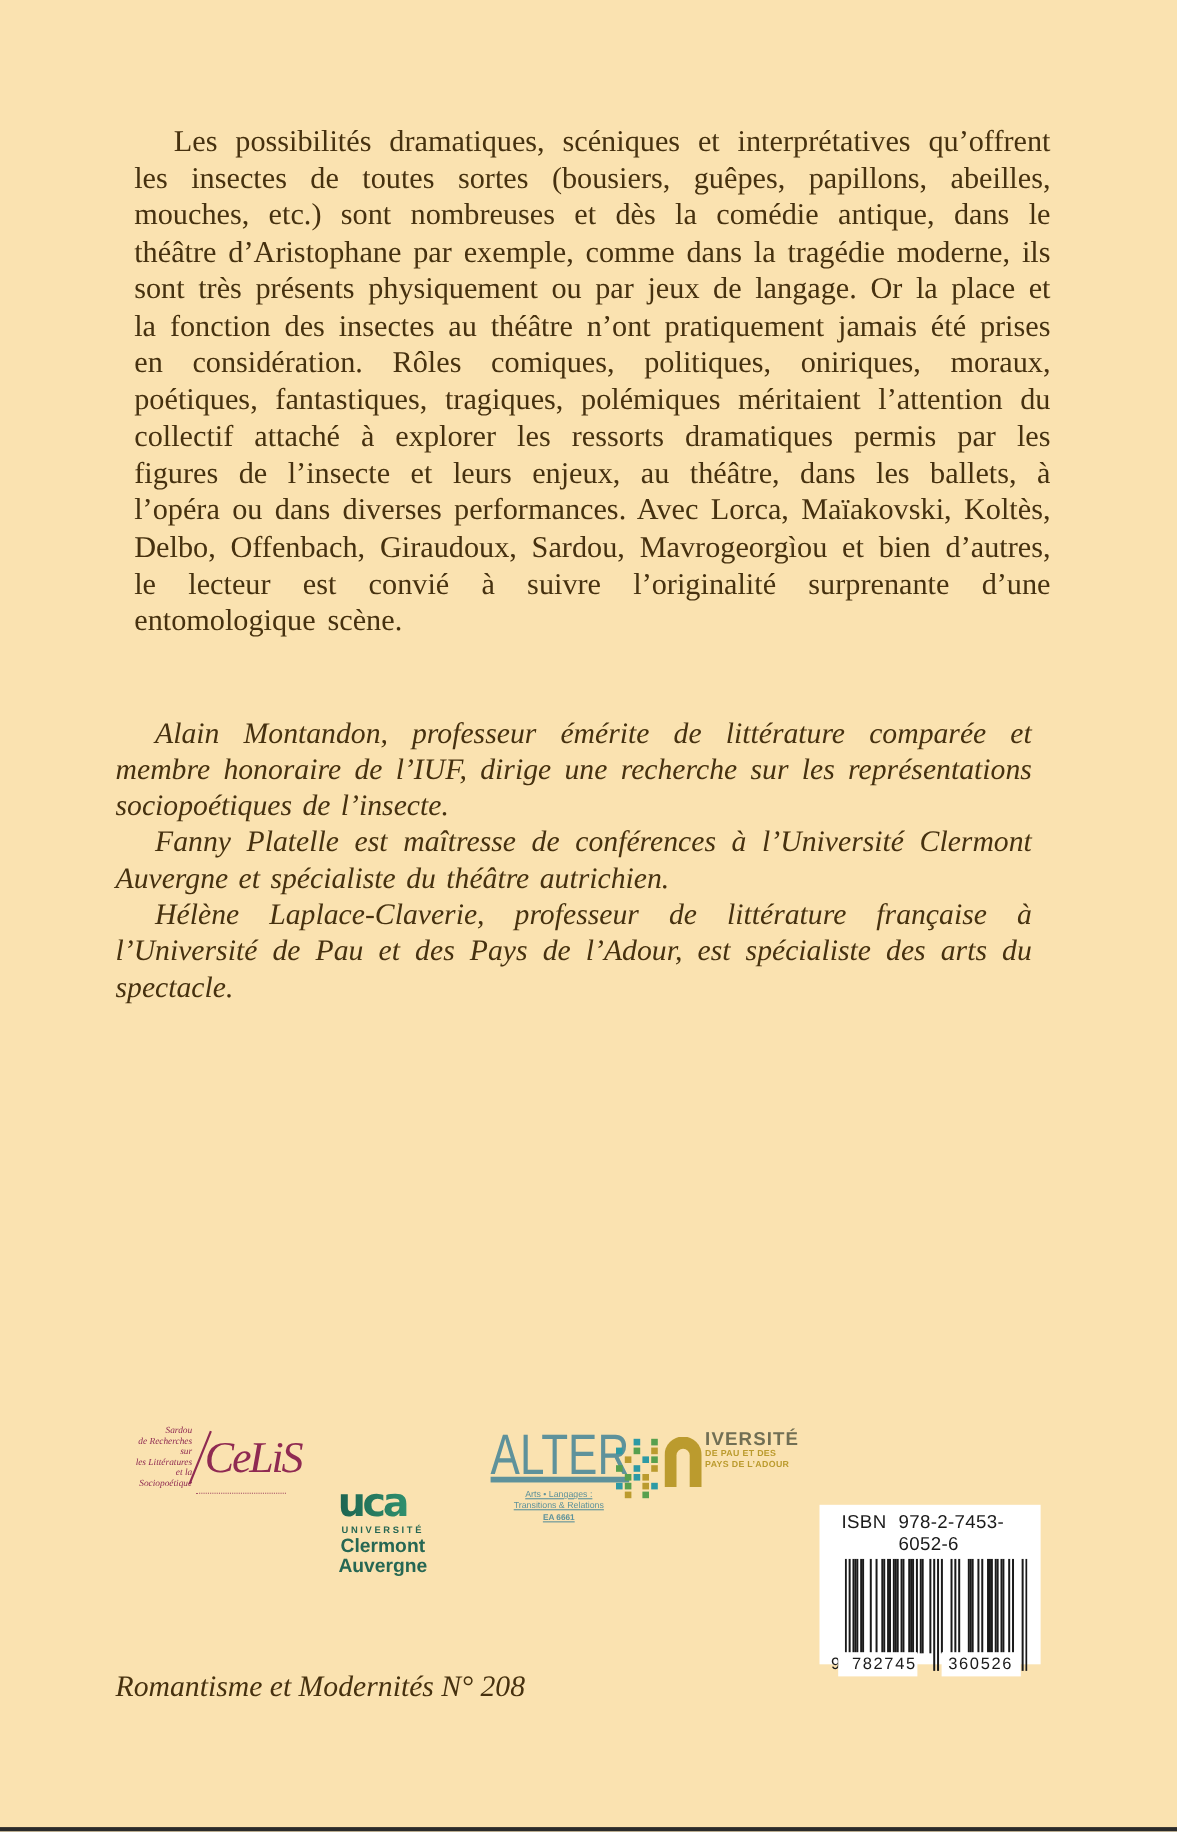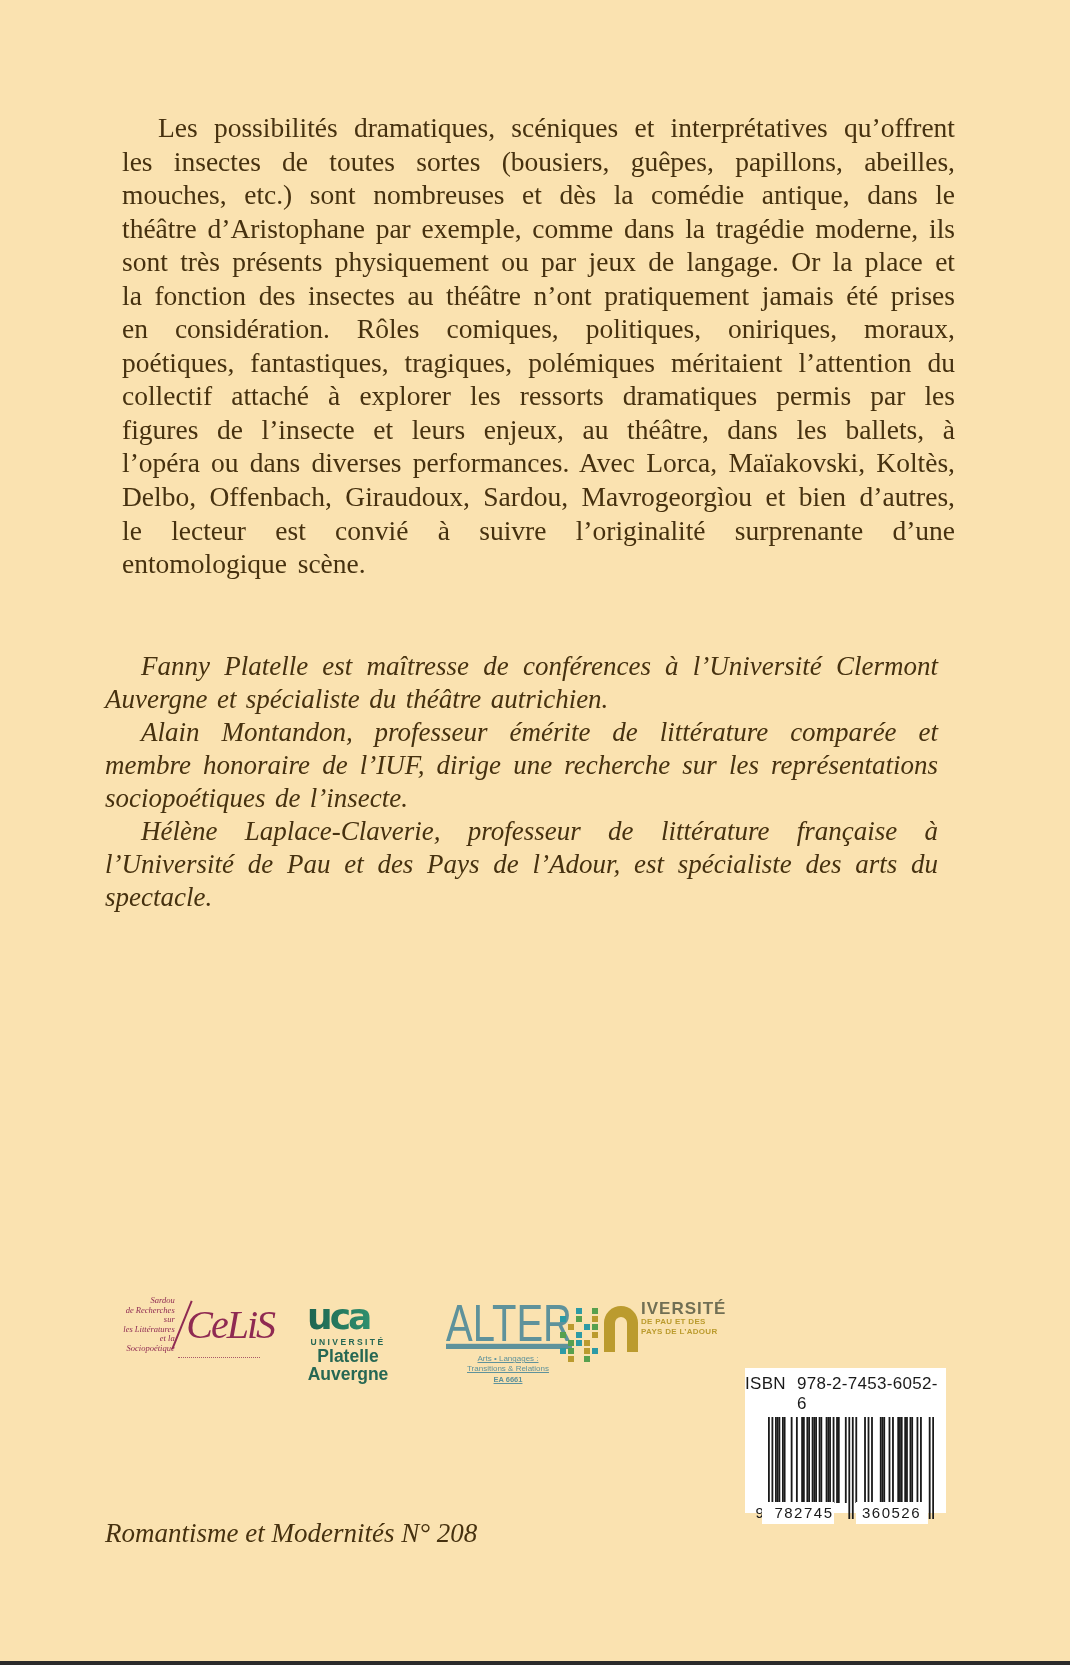--- a/index.html
+++ b/index.html
@@ -25,21 +25,21 @@
 
   
   .celis{position:absolute;left:114px;top:1296px;width:160px;}
   .celis-top{display:flex;align-items:center;}
   .celis-caption{width:80px;text-align:right;font:italic 400 8.5px/1.12 "Liberation Serif",serif;color:var(--celis);}
   .celis-slash{width:1.5px;height:52px;background:var(--celis);transform:rotate(22deg);margin:0 4px 0 6px;flex:none;}
   .celis-word{font:italic 400 40px/1 "Liberation Serif",serif;color:var(--celis);letter-spacing:-2px;}
   .celis-sub{width:82px;border-top:1.5px dotted var(--celis);opacity:.75;margin:4px 0 0 64px;}
 
   
-  .uca{position:absolute;left:298px;top:1294px;width:100px;text-align:center;color:var(--uca-text);}
+  .uca{position:absolute;left:298px;top:1343px;width:100px;text-align:center;color:var(--uca-text);}
   .uca svg{display:block;margin:0 auto;}
   .uca stop.s1{stop-color:var(--uca-mark-dark);}
   .uca stop.s2{stop-color:var(--uca-mark-light);}
   .uca-univ{font:700 8.5px "Liberation Sans",sans-serif;letter-spacing:2.4px;margin-top:1px;}
   .uca-big{font:700 17.5px/1.05 "Liberation Sans",sans-serif;}
 
   
   .alter{position:absolute;left:446px;top:1297px;width:124px;text-align:center;color:var(--alter);text-decoration:underline;}
   .alter-mark{display:block;font:400 40px/1 "Liberation Sans",sans-serif;letter-spacing:0;
               transform:scaleY(1.3);transform-origin:top center;}
@@ -52,21 +52,21 @@
   .uppa-mosaic i{width:6px;height:6px;display:block;}
   .uppa-arch{width:34px;height:46px;border:11px solid var(--uppa-gold);border-bottom:none;
              border-radius:17px 17px 0 0;margin:6px 3px 0 6px;flex:none;}
   .uppa-text{}
   .uppa-univ{font:700 17px/1 "Liberation Sans",sans-serif;color:var(--uppa-olive);letter-spacing:1px;}
   .uppa-sub{font:700 8px/1.25 "Liberation Sans",sans-serif;color:var(--uppa-gold);letter-spacing:0.3px;}
 
   
   .isbn-block{position:absolute;left:745px;top:1368px;width:201px;height:145px;background:var(--isbn-bg);}
   .isbn-label-row{display:flex;justify-content:center;gap:11px;margin-top:6px;
-                  font:400 17px "Liberation Sans",sans-serif;color:var(--barcode-ink);letter-spacing:0.3px;}
+                  font:400 17px "Liberation Sans",sans-serif;color:var(--barcode-ink);letter-spacing:0.3px;padding-left:20px;}
   .barcode{position:relative;width:180px;height:112px;margin:3px auto 0;}
   .barcode svg{position:absolute;left:12px;top:0;fill:var(--barcode-ink);}
   .bc-digits{position:absolute;top:85px;left:0;right:0;height:22px;
              font:400 15px/22px "Liberation Sans",sans-serif;color:var(--barcode-ink);}
   .bc-digits .d9{position:absolute;left:0;top:0;}
   .bc-digits .g1{position:absolute;left:6px;width:72px;text-align:right;background:var(--isbn-bg);letter-spacing:1.5px;}
   .bc-digits .g2{position:absolute;left:100px;width:72px;text-align:center;background:var(--isbn-bg);letter-spacing:1.5px;}
 
   .series{position:absolute;left:105px;top:1518px;margin:0;
           font:italic 400 27px "Liberation Serif",serif;color:var(--ink);}
@@ -74,22 +74,22 @@
   .scan-edge{position:absolute;left:0;right:0;bottom:0;height:4px;background:#2b2b2b;}
 </style>
 </head>
 <body>
 
 <div class="page">
 
   <p class="blurb">Les possibilités dramatiques, scéniques et interprétatives qu’offrent les insectes de toutes sortes (bousiers, guêpes, papillons, abeilles, mouches, etc.) sont nombreuses et dès la comédie antique, dans le théâtre d’Aristophane par exemple, comme dans la tragédie moderne, ils sont très présents physiquement ou par jeux de langage. Or la place et la fonction des insectes au théâtre n’ont pratiquement jamais été prises en considération. Rôles comiques, politiques, oniriques, moraux, poétiques, fantastiques, tragiques, polémiques méritaient l’attention du collectif attaché à explorer les ressorts dramatiques permis par les figures de l’insecte et leurs enjeux, au théâtre, dans les ballets, à l’opéra ou dans diverses performances. Avec Lorca, Maïakovski, Koltès, Delbo, Offenbach, Giraudoux, Sardou, Mavrogeorgìou et bien d’autres, le lecteur est convié à suivre l’originalité surprenante d’une entomologique scène.</p>
 
   <div class="bios">
+    <p>Alain Montandon, professeur émérite de littérature comparée et membre honoraire de l’IUF, dirige une recherche sur les représentations sociopoétiques de l’insecte.</p>
     <p>Fanny Platelle est maîtresse de conférences à l’Université Clermont Auvergne et spécialiste du théâtre autrichien.</p>
-    <p>Alain Montandon, professeur émérite de littérature comparée et membre honoraire de l’IUF, dirige une recherche sur les représentations sociopoétiques de l’insecte.</p>
     <p>Hélène Laplace-Claverie, professeur de littérature française à l’Université de Pau et des Pays de l’Adour, est spécialiste des arts du spectacle.</p>
   </div>
 
   <div class="celis">
     <div class="celis-top">
       <div class="celis-caption">
         <div>Sardou</div>
         <div>de Recherches sur</div>
         <div>les Littératures</div>
         <div>et la Sociopoétique</div>
@@ -104,21 +104,21 @@
     <svg width="90" height="42" viewBox="0 0 90 42">
       <defs>
         <linearGradient id="ucagrad" x1="0" y1="0" x2="1" y2="0">
           <stop class="s1" offset="0"></stop>
             <stop class="s2" offset="1"></stop>
         </linearGradient>
       </defs>
       <text x="4" y="35" font-family="DejaVu Sans, sans-serif" font-weight="bold" font-size="36" letter-spacing="-3" fill="url(#ucagrad)">uca</text>
     </svg>
     <div class="uca-univ">UNIVERSITÉ</div>
-    <div class="uca-big">Platelle</div>
+    <div class="uca-big">Clermont</div>
     <div class="uca-big">Auvergne</div>
   </div>
 
   <div class="alter">
     <span class="alter-mark">ALTER</span>
     <div class="alter-caption">
       <div>Arts • Langages :</div>
       <div>Transitions &amp; Relations</div>
       <div class="alter-ea">EA 6661</div>
     </div>

